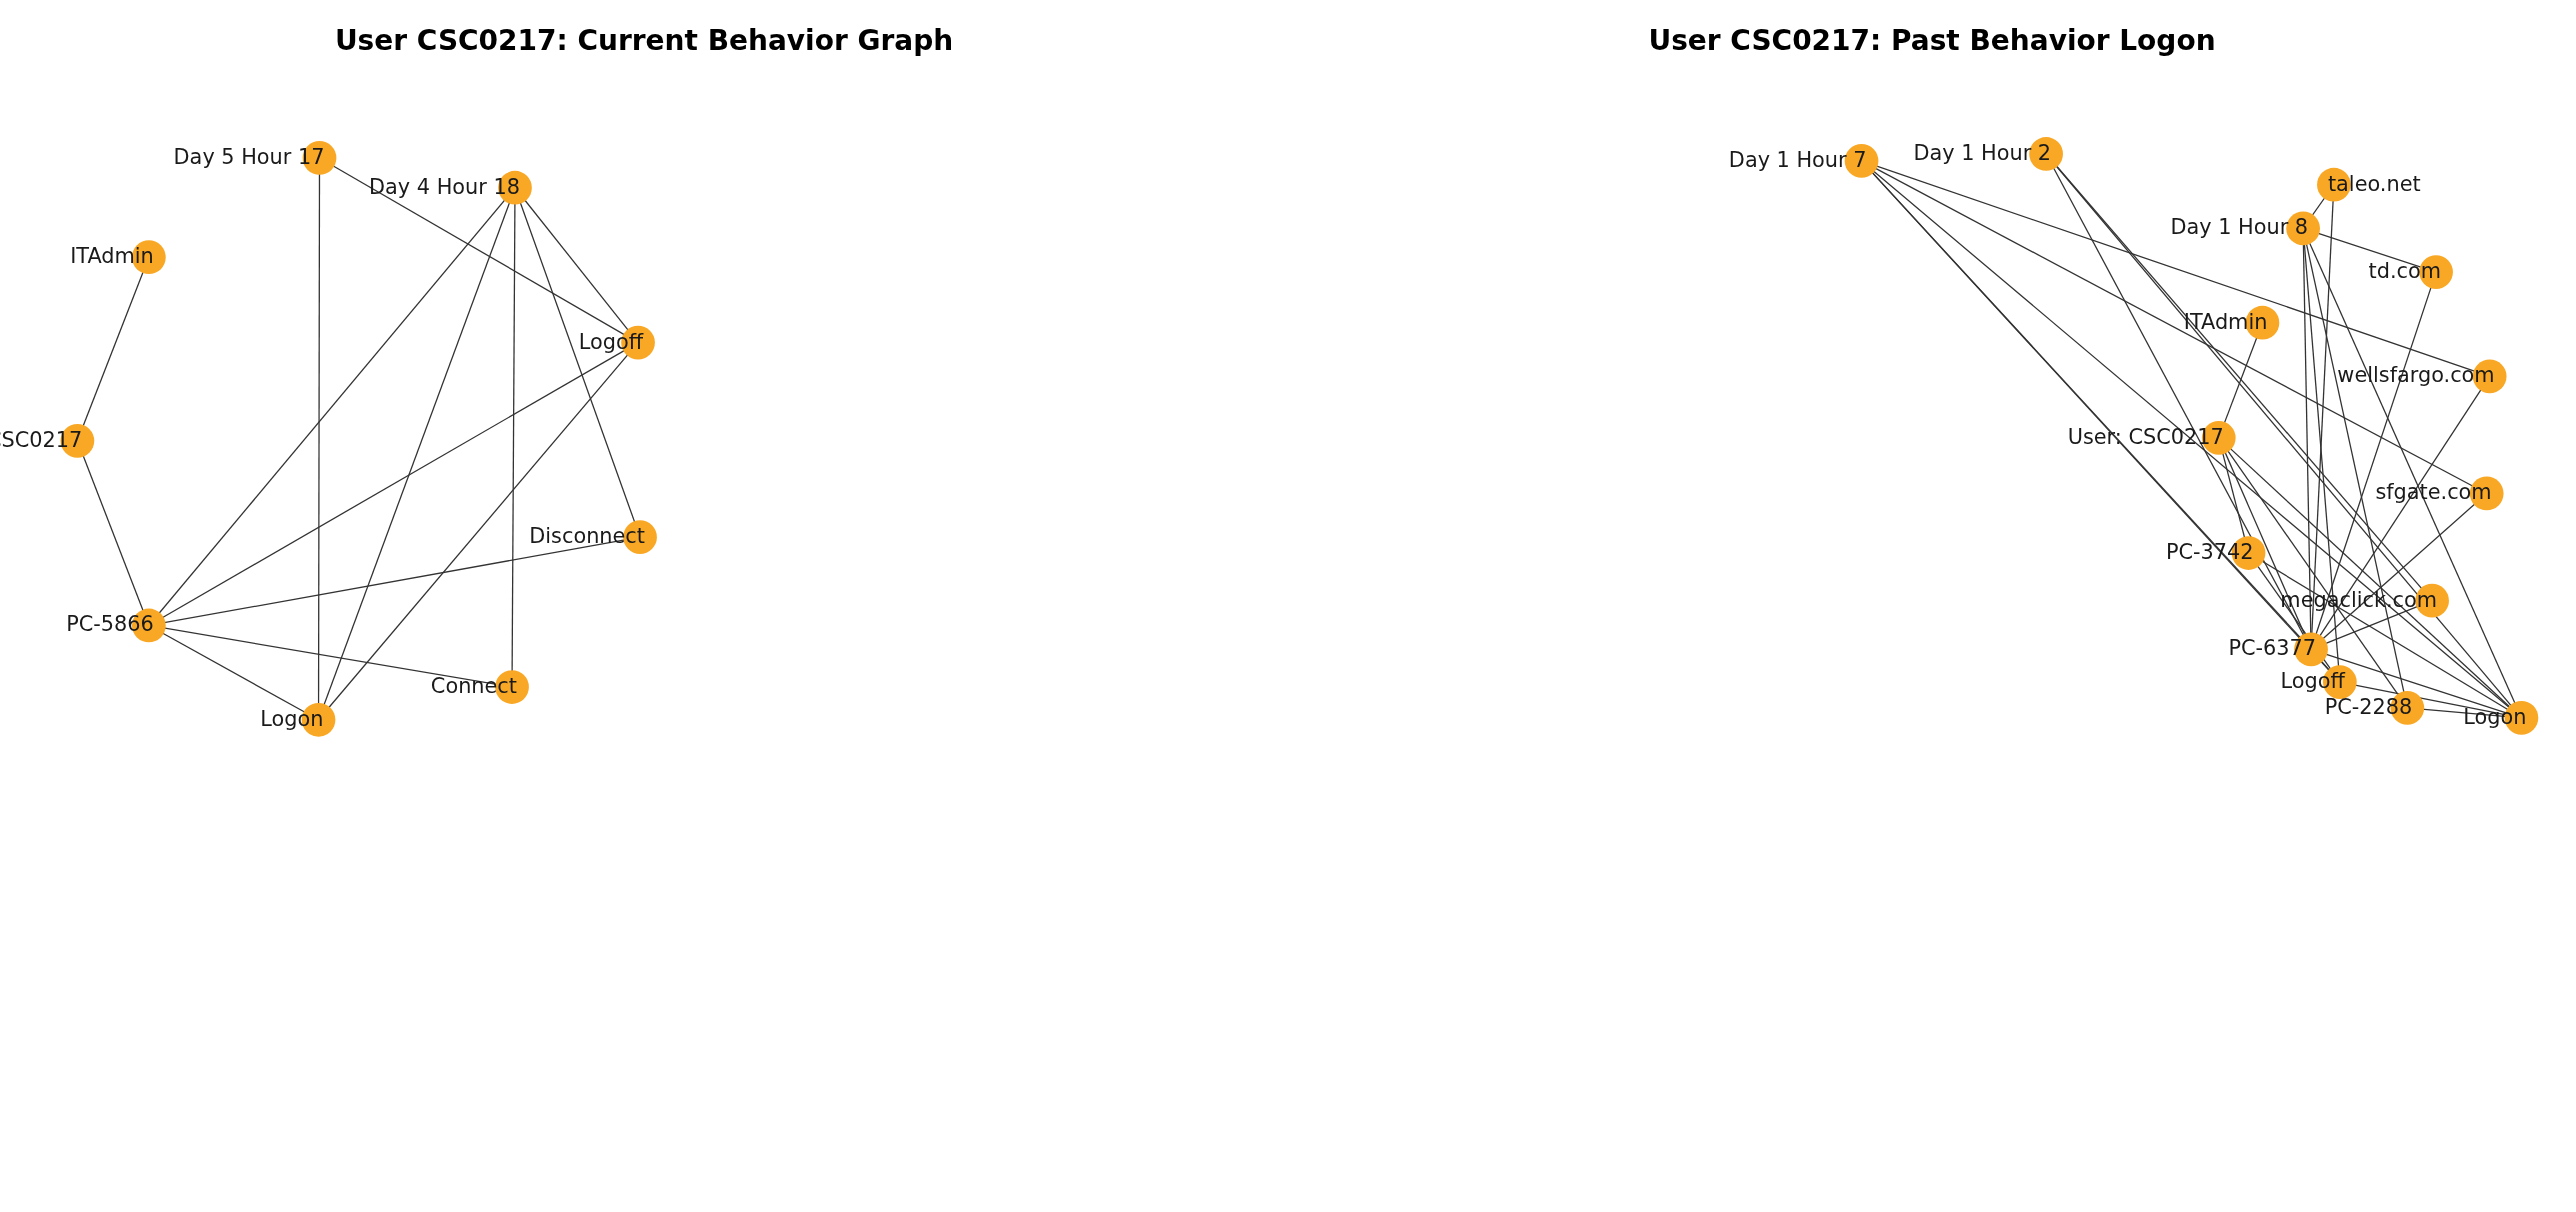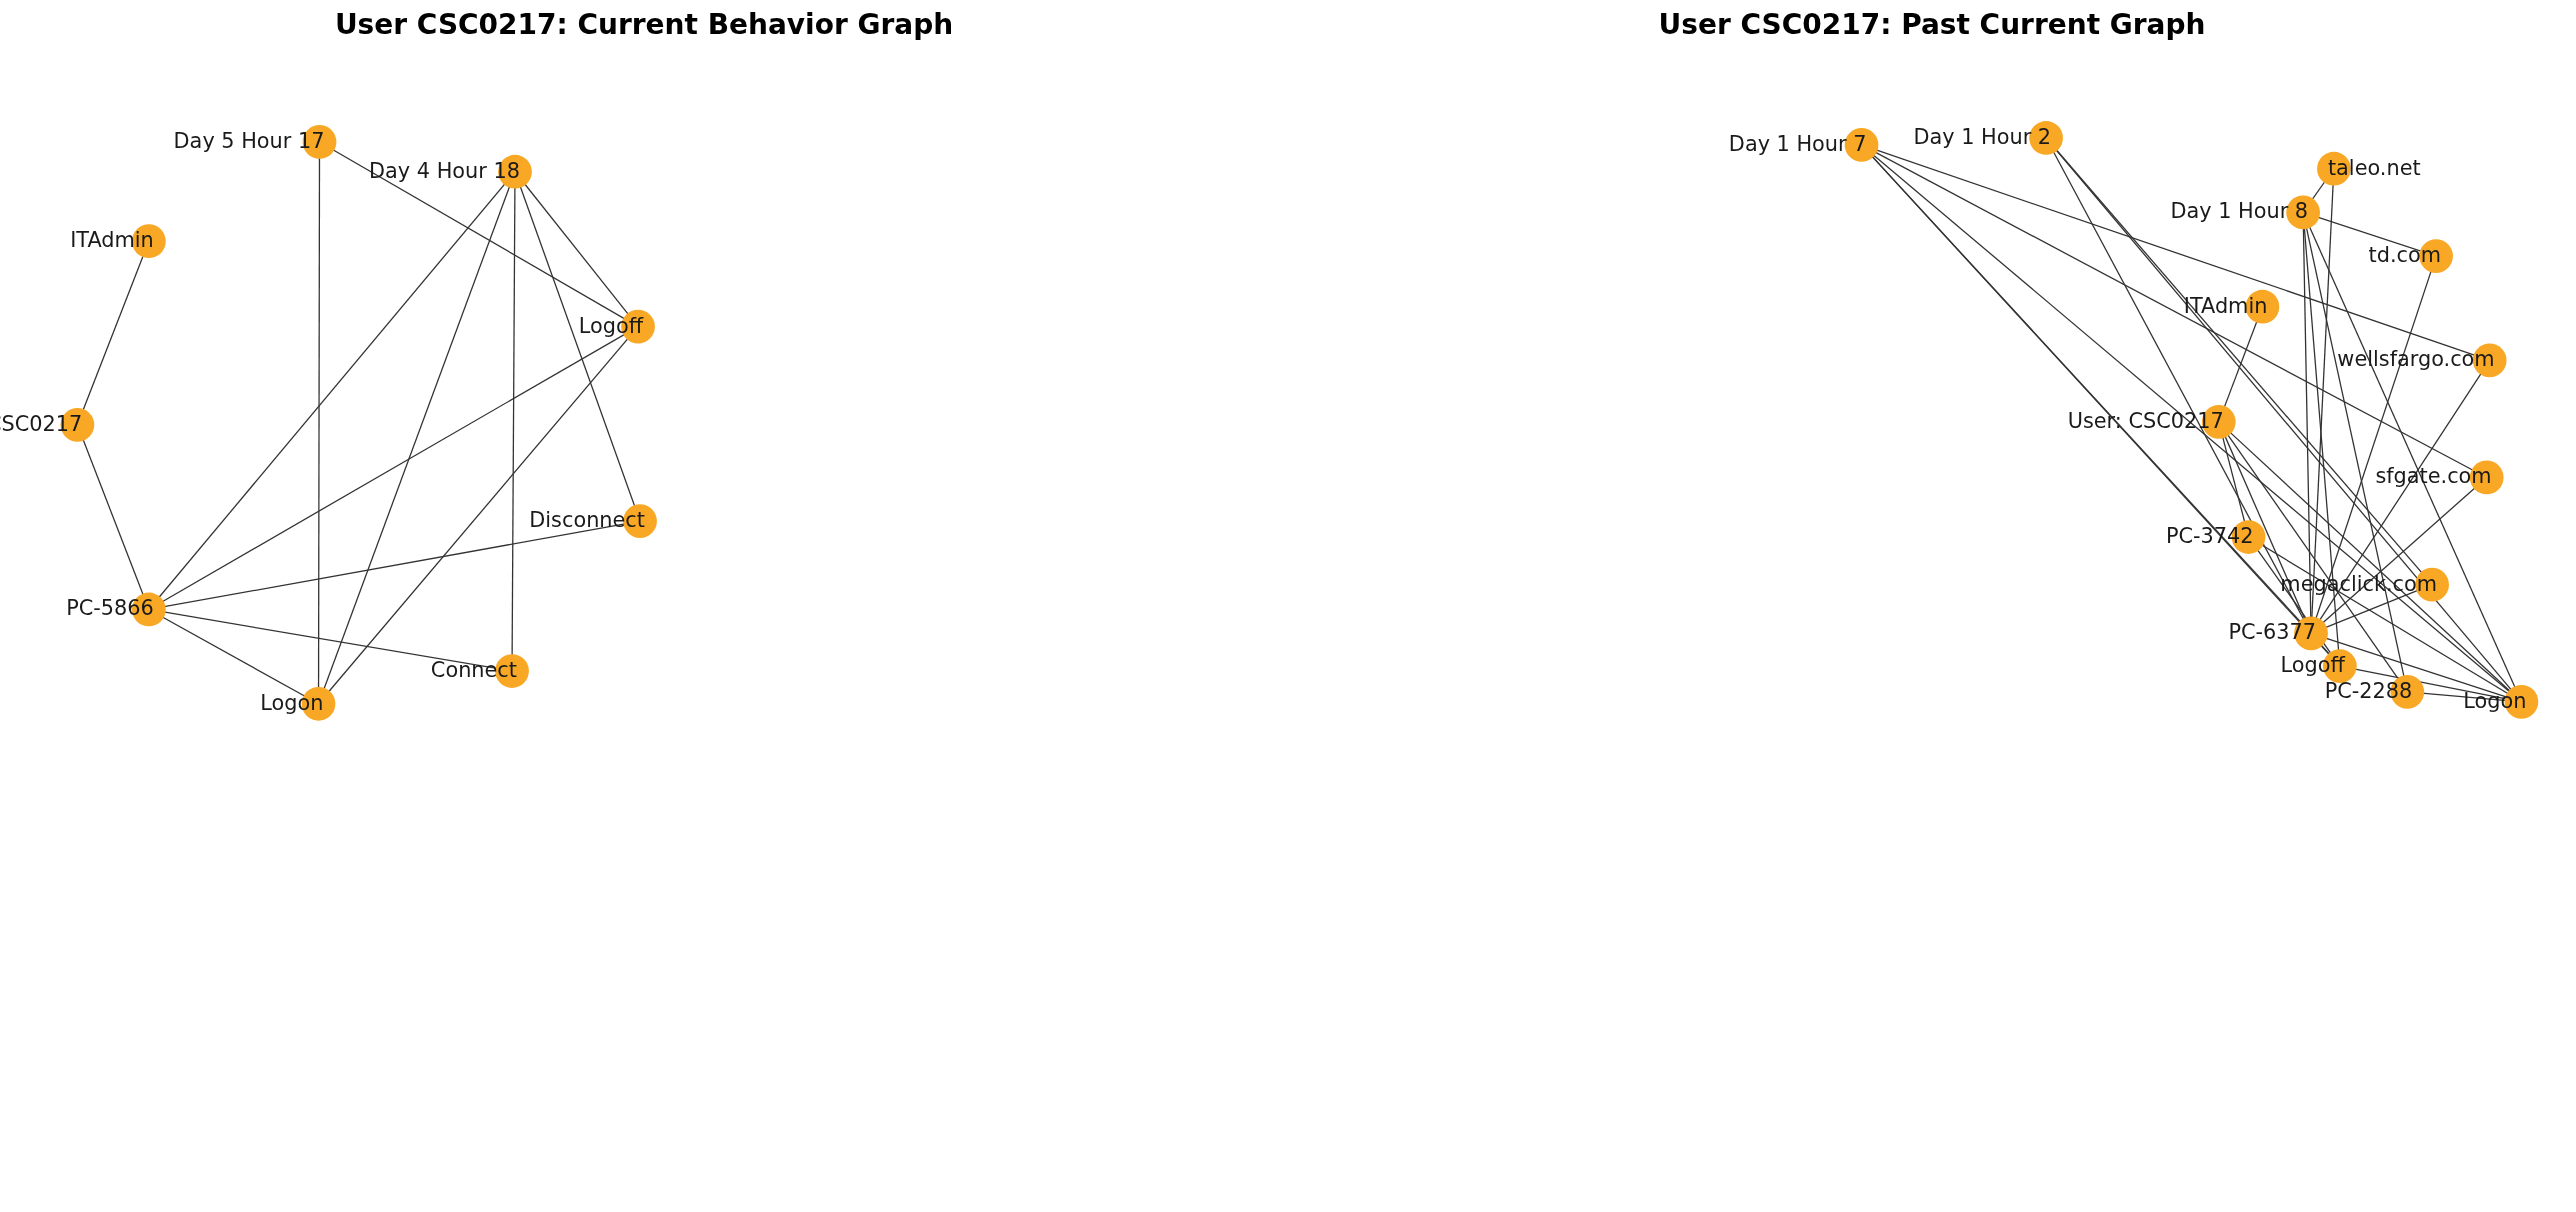--- a/index.html
+++ b/index.html
@@ -2,21 +2,21 @@
 <html><head>
 <meta charset="utf-8">
 <style>
   html,body{margin:0;padding:0;background:#ffffff;}
   body{
     width:2576px;height:1213px;
     font-family:"DejaVu Sans","Liberation Sans",sans-serif;
     overflow:hidden;
     position:relative;
   }
-  .panel{position:absolute;top:0;height:1029px;width:1288px;}
+  .panel{position:absolute;top:16px;height:1029px;width:1288px;}
   #panel-current{left:0;}
   #panel-past{left:1288px;}
   .graph-title{
     position:absolute;left:0;right:0;top:8px;
     text-align:center;
     font-size:28px;
     font-weight:bold;
     color:#000000;
     letter-spacing:0px;
     font-family:"DejaVu Sans","Liberation Sans",sans-serif;
@@ -90,21 +90,21 @@
         </g>
         <g>
           <circle cx="321" cy="709" r="17" class="node-circle" fill="#F9A825"></circle>
           <text x="326" y="709" class="node-label left" fill="#1a1a1a" text-anchor="end">Logon</text>
         </g>
       </g>
     </svg>
 </div>
 
 <div class="panel" id="panel-past">
-  <div class="graph-title">User CSC0217: Past Current Graph</div>
+  <div class="graph-title">User CSC0217: Past Behavior Logon</div>
   <svg class="graph-canvas" id="svg-past" viewBox="0 0 1298 1222" preserveAspectRatio="none">
       <g>
         <line x1="578" y1="146" x2="1243" y2="707" class="edge" stroke="#333333"></line>
         <line x1="578" y1="146" x2="1060" y2="671" class="edge" stroke="#333333"></line>
         <line x1="578" y1="146" x2="1031" y2="638" class="edge" stroke="#333333"></line>
         <line x1="578" y1="146" x2="1211" y2="363" class="edge" stroke="#333333"></line>
         <line x1="578" y1="146" x2="1208" y2="481" class="edge" stroke="#333333"></line>
         <line x1="764" y1="139" x2="1243" y2="707" class="edge" stroke="#333333"></line>
         <line x1="764" y1="139" x2="1031" y2="638" class="edge" stroke="#333333"></line>
         <line x1="764" y1="139" x2="1153" y2="589" class="edge" stroke="#333333"></line>

